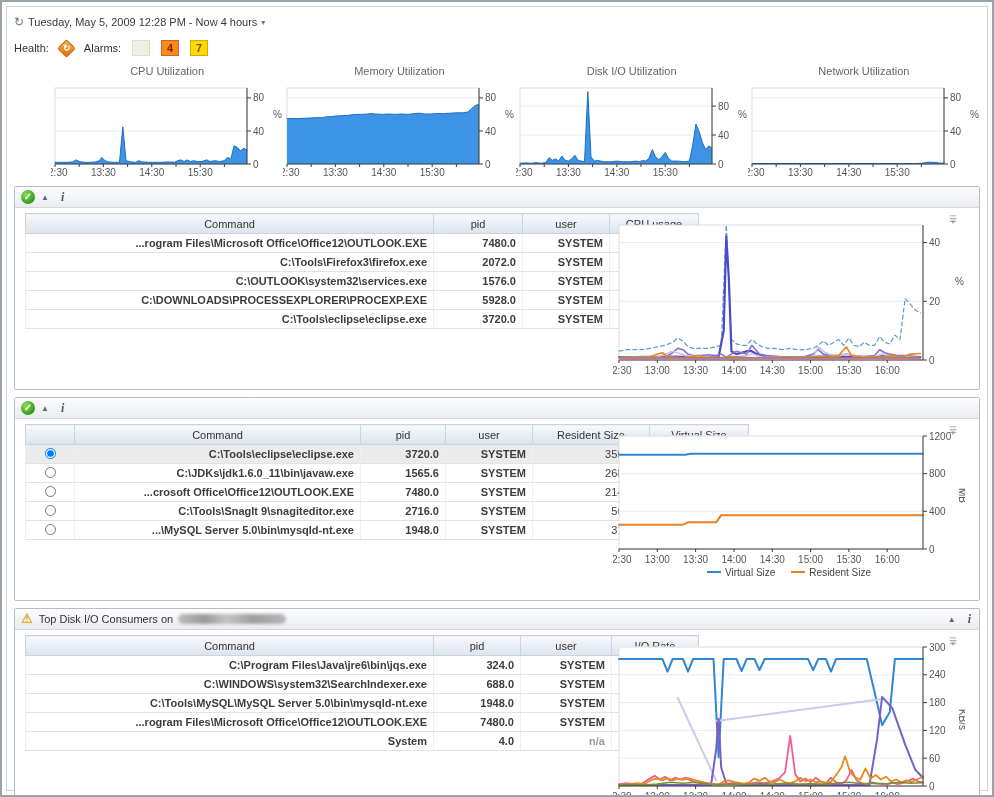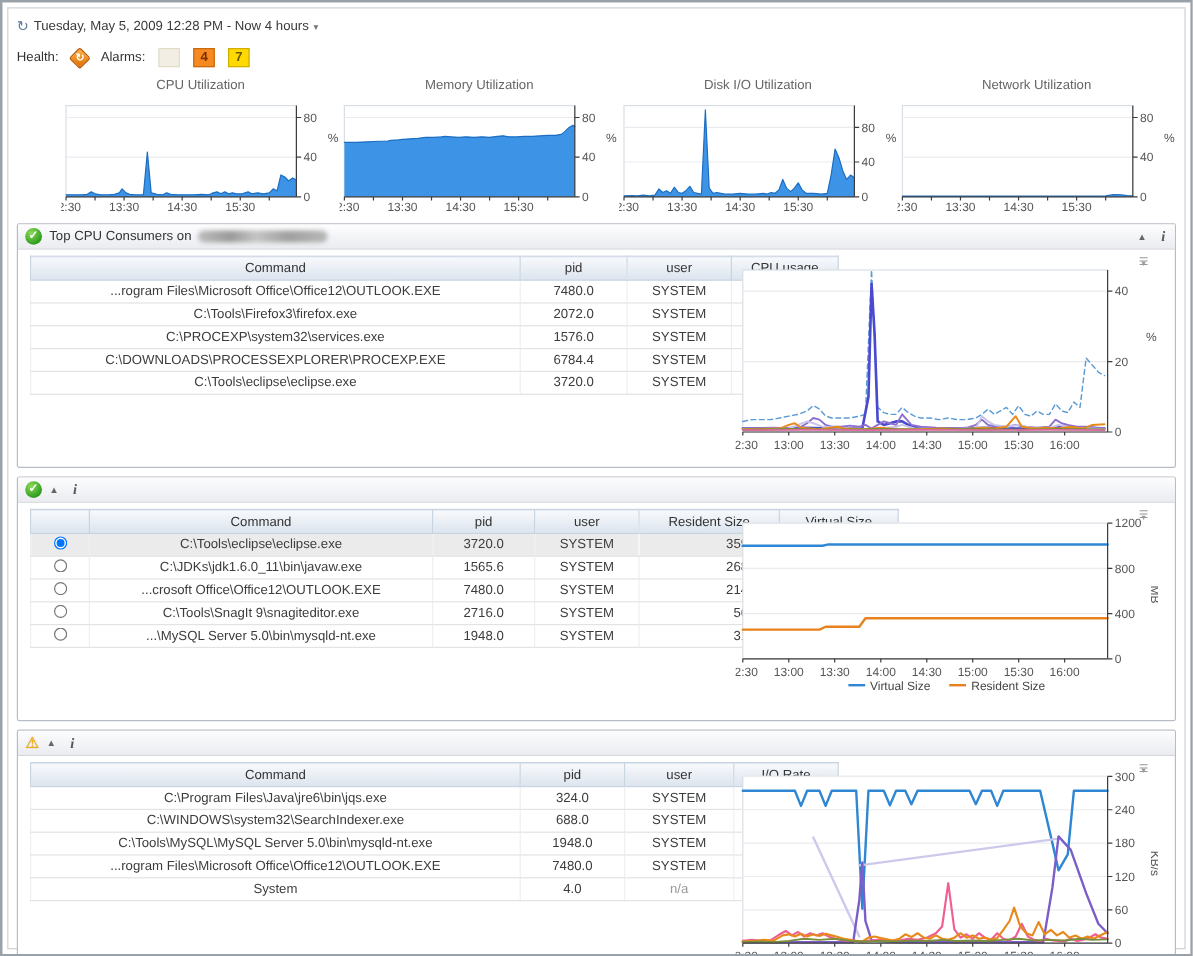--- a/index.html
+++ b/index.html
@@ -58,21 +58,21 @@
   .legend .sw{display:inline-block;width:14px;height:2px;margin:0 4px 2px 0;vertical-align:middle;}
   
   table.data{border-collapse:collapse;width:100%;font-size:11px;color:#3c3c3c;table-layout:fixed;}
   table.data th{background:linear-gradient(#f7f9fc,#dce4ee);border:1px solid #c9d4e1;
                 font-weight:normal;color:#333;height:17px;padding:1px 12px;
                 overflow:hidden;white-space:nowrap;cursor:pointer;}
   table.data td{border-bottom:1px solid #e3e3e3;border-right:1px solid #efefef;
                 padding:2px 6px;height:14px;overflow:hidden;white-space:nowrap;}
   table.data td:first-child{border-left:1px solid #efefef;}
   table.data tr.sel td{background:#ebebec;}
-  td.left{text-align:center;} td.right{text-align:right;}
+  td.left{text-align:right;font-weight:bold;} td.right{text-align:right;}
   td.muted{color:#999;}
   td.radio-cell{width:24px;text-align:center;padding:0;}
   input[type=radio]{width:11px;height:11px;margin:0;}
 </style>
 </head>
 <body>
 
 <div class="frame">
 
   <div class="titlebar">
@@ -217,24 +217,20 @@
             <line x1="149.2" y1="81" x2="149.2" y2="84" stroke="#3c3c3c"></line>
             <text x="149.2" y="93" font-size="10" fill="#555" text-anchor="middle">15:30</text>
             <line x1="173.4" y1="81" x2="173.4" y2="84" stroke="#3c3c3c"></line>
           </svg></div>
     </div>
   </div>
 
   <div class="panel">
     <div class="panel-header">
       <span class="ok-icon">✓</span>
-      <span class="panel-title">
-        <span>Top CPU Consumers on</span>
-        <span class="redact small"></span>
-      </span>
       <span class="hdr-icons">
         <span class="collapse">▲</span>
         <span class="info">i</span>
       </span>
     </div>
     <div class="panel-body pb-cpu">
       <div class="table-wrap">
         <table class="data">
             <thead>
               <tr>
@@ -251,28 +247,28 @@
                 <td class="left">SYSTEM</td>
                 <td class="right">1.0 %</td>
               </tr>
               <tr>
                 <td class="left">C:\Tools\Firefox3\firefox.exe</td>
                 <td class="left">2072.0</td>
                 <td class="left">SYSTEM</td>
                 <td class="right">0.4 %</td>
               </tr>
               <tr>
-                <td class="left">C:\PROCEXP\system32\services.exe</td>
+                <td class="left">C:\OUTLOOK\system32\services.exe</td>
                 <td class="left">1576.0</td>
                 <td class="left">SYSTEM</td>
                 <td class="right">0.3 %</td>
               </tr>
               <tr>
                 <td class="left">C:\DOWNLOADS\PROCESSEXPLORER\PROCEXP.EXE</td>
-                <td class="left">6784.4</td>
+                <td class="left">5928.0</td>
                 <td class="left">SYSTEM</td>
                 <td class="right">0.3 %</td>
               </tr>
               <tr>
                 <td class="left">C:\Tools\eclipse\eclipse.exe</td>
                 <td class="left">3720.0</td>
                 <td class="left">SYSTEM</td>
                 <td class="right">0.3 %</td>
               </tr>
             </tbody>
@@ -427,20 +423,24 @@
             <span><span class="sw" style="background:#2f86d2"></span>Virtual Size</span>
             <span><span class="sw" style="background:#e8821e"></span>Resident Size</span>
           </div>
       </div>
     </div>
   </div>
 
   <div class="panel">
     <div class="panel-header">
       <span class="warn-tri">⚠</span>
+      <span class="panel-title">
+        <span>Top Disk I/O Consumers on</span>
+        <span class="redact small"></span>
+      </span>
       <span class="hdr-icons">
         <span class="collapse">▲</span>
         <span class="info">i</span>
       </span>
     </div>
     <div class="panel-body pb-disk">
       <div class="table-wrap">
         <table class="data">
             <thead>
               <tr>

